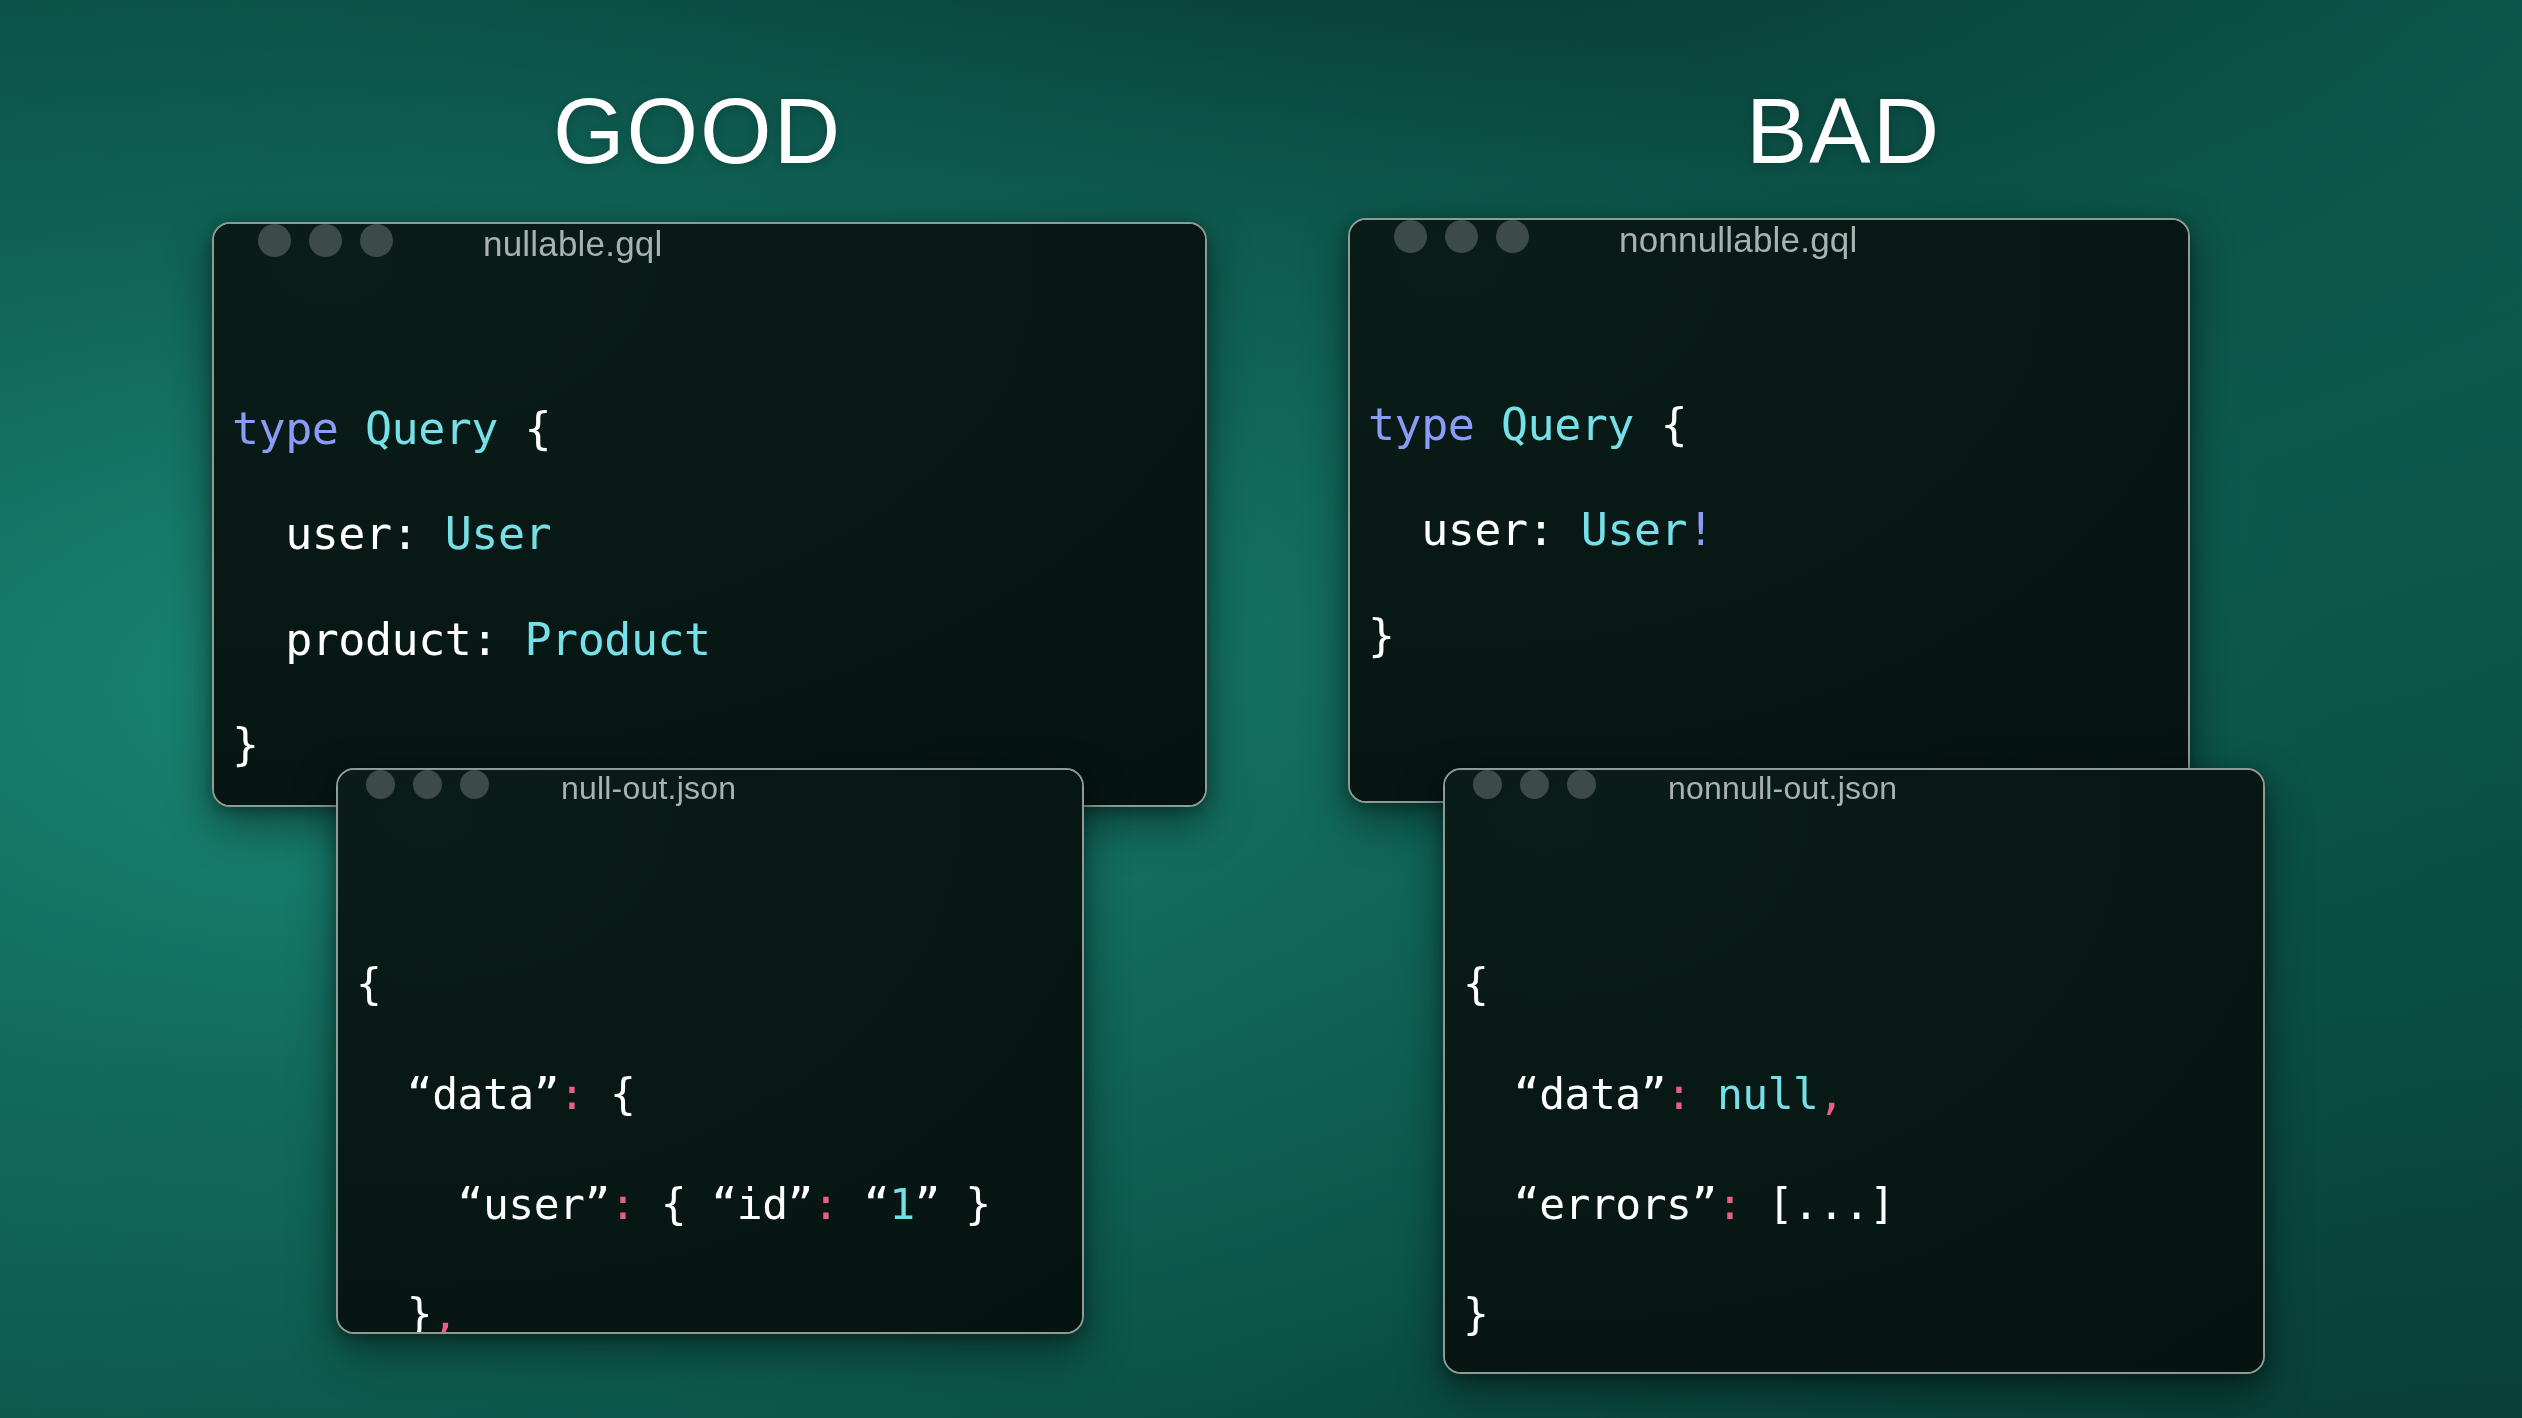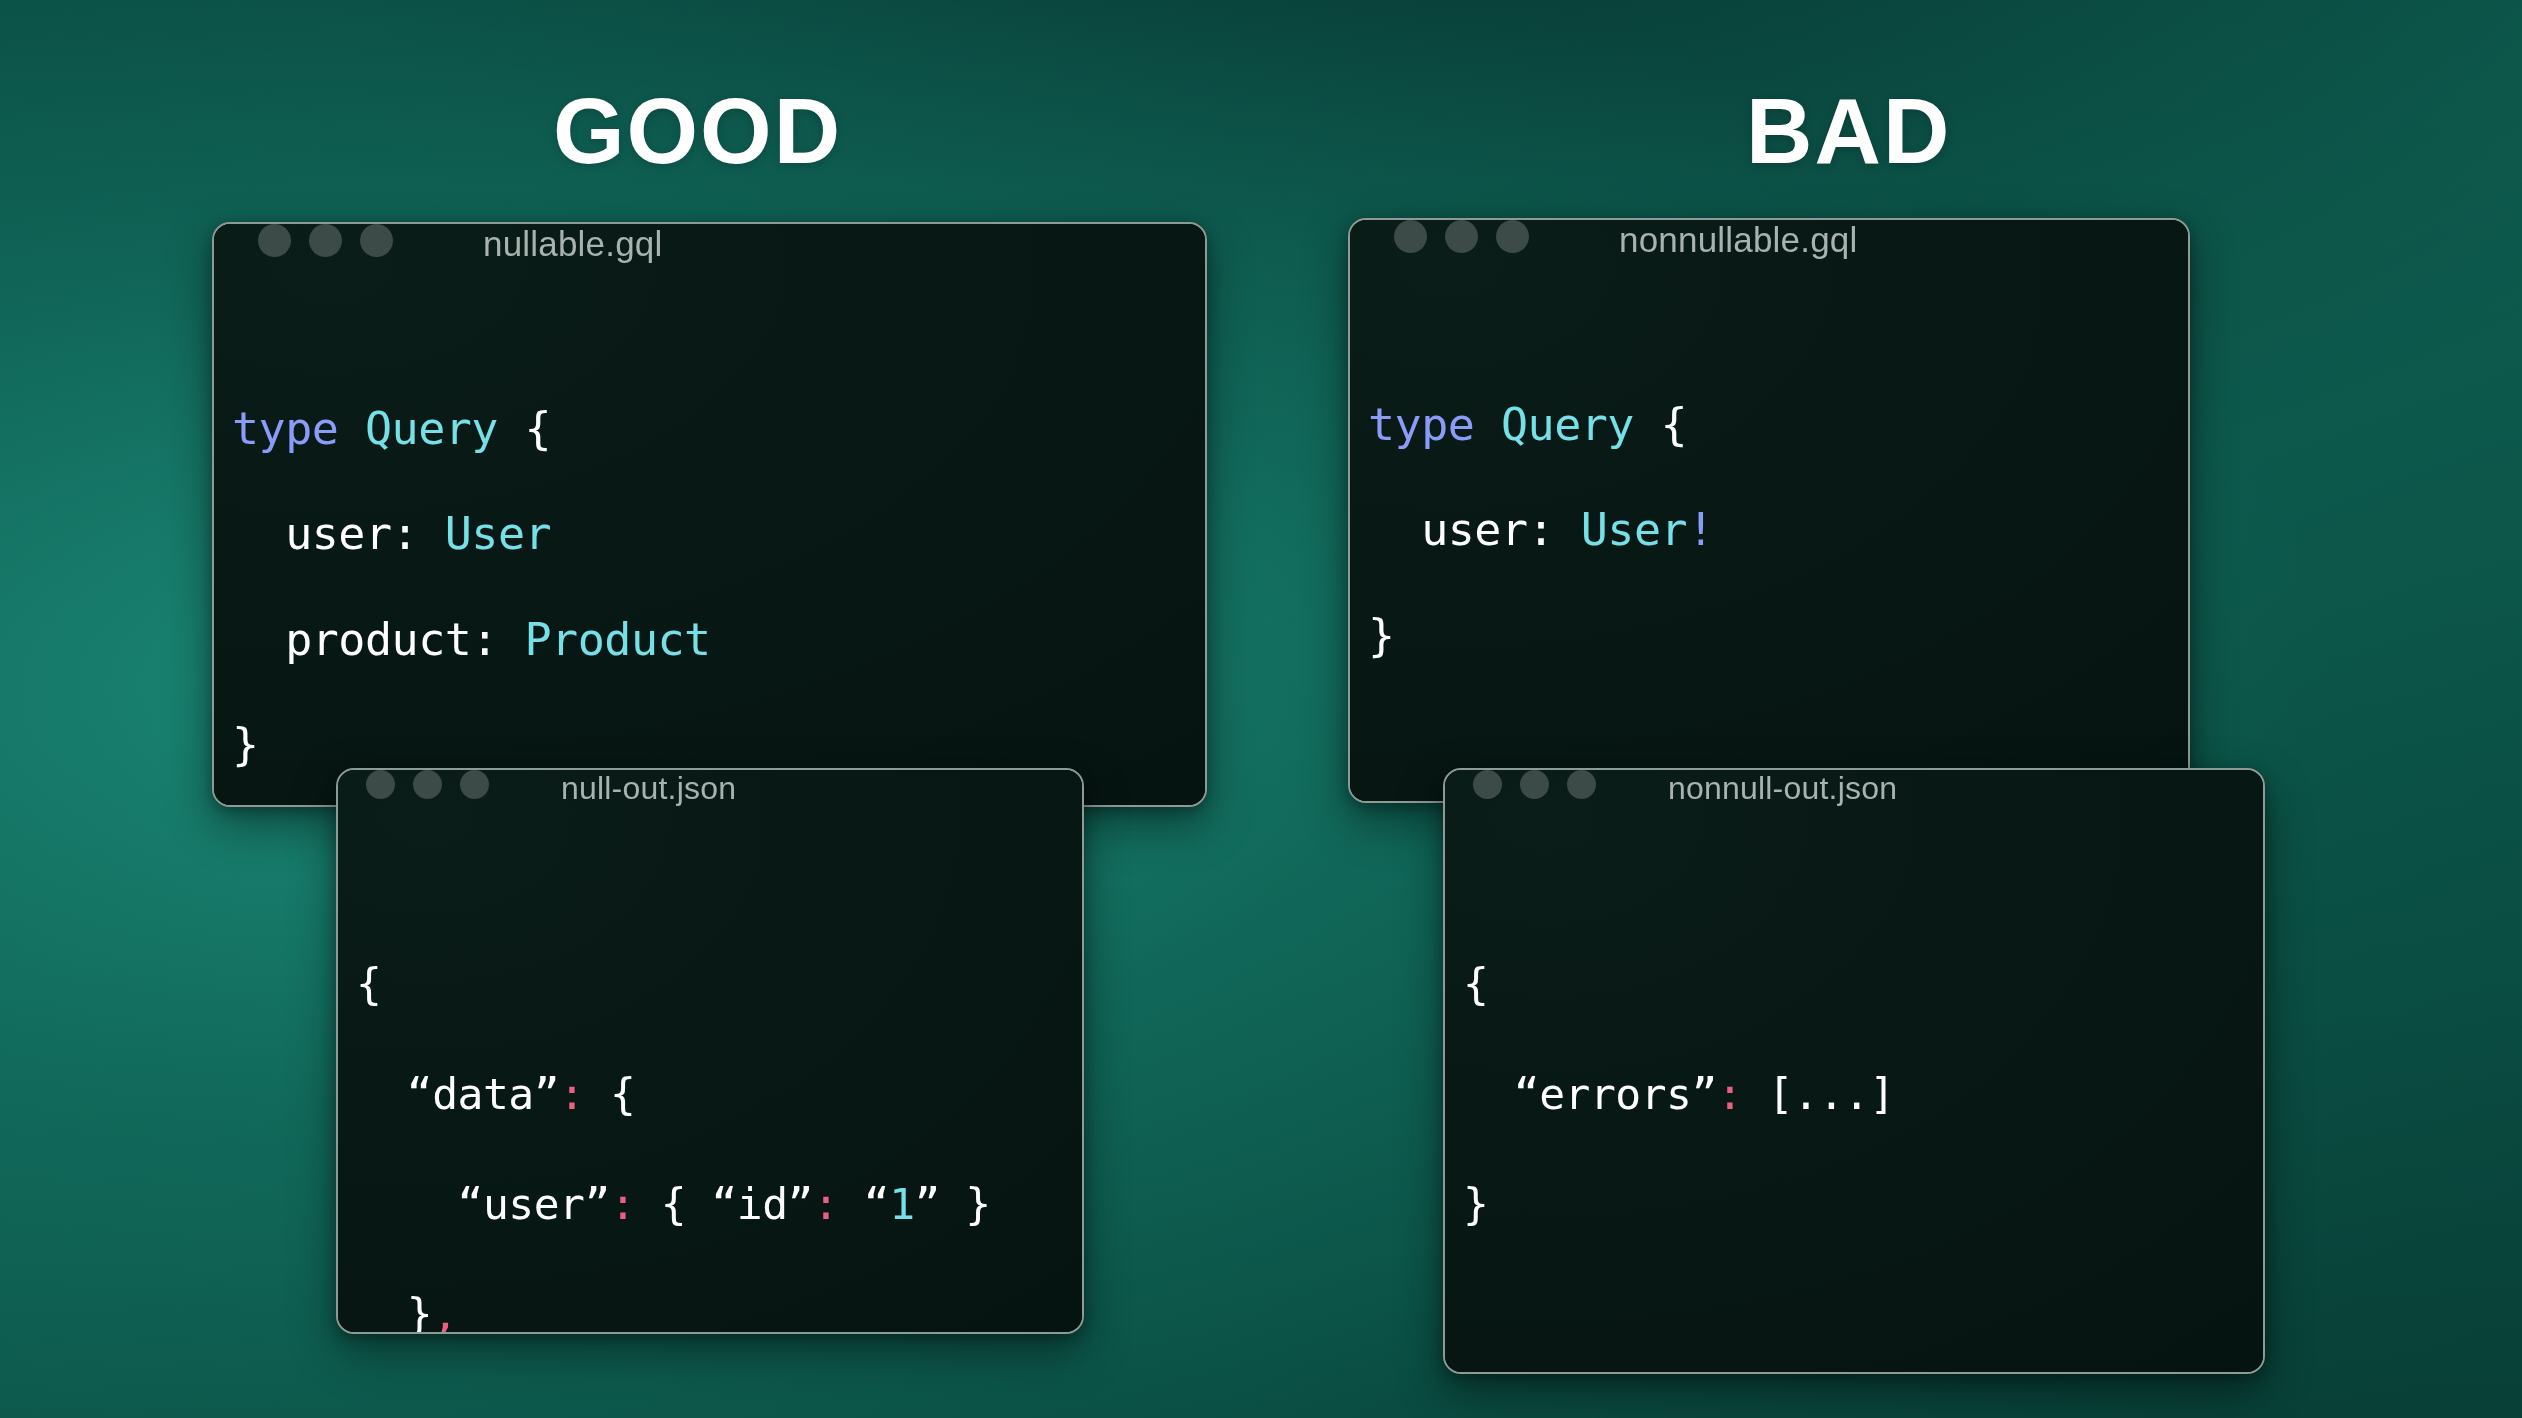--- a/index.html
+++ b/index.html
@@ -24,21 +24,21 @@
     position: relative;
     width: 2522px;
     height: 1418px;
   }
 
   
   .heading {
     position: absolute;
     color: #ffffff;
     font-family: "Liberation Sans", sans-serif;
-    font-weight: 700;
+    font-weight: 400;
     font-size: 92px;
     letter-spacing: 2px;
     line-height: 1;
     white-space: nowrap;
     text-shadow: 0 2px 10px rgba(0,0,0,0.18);
   }
   .heading-good { left: 553px; top: 85px; }
   .heading-bad  { left: 1746px; top: 85px; }
 
   
@@ -199,18 +199,19 @@
     <div class="card-inner">
       <div class="titlebar">
         <div class="dots">
           <span class="dot"></span>
           <span class="dot"></span>
           <span class="dot"></span>
         </div>
         <span class="win-title">nonnull-out.json</span>
       </div>
       <pre class="code json"><span class="line"><span class="pn">{</span></span>
+<span class="line"><span class="pn">  “data”</span><span class="pk">:</span><span class="pn"> </span><span class="val">null</span><span class="pk">,</span></span>
 <span class="line"><span class="pn">  “errors”</span><span class="pk">:</span><span class="pn"> [...]</span></span>
 <span class="line"><span class="pn">}</span></span></pre>
     </div>
   </div>
 
 </div>
 
 </body></html>

